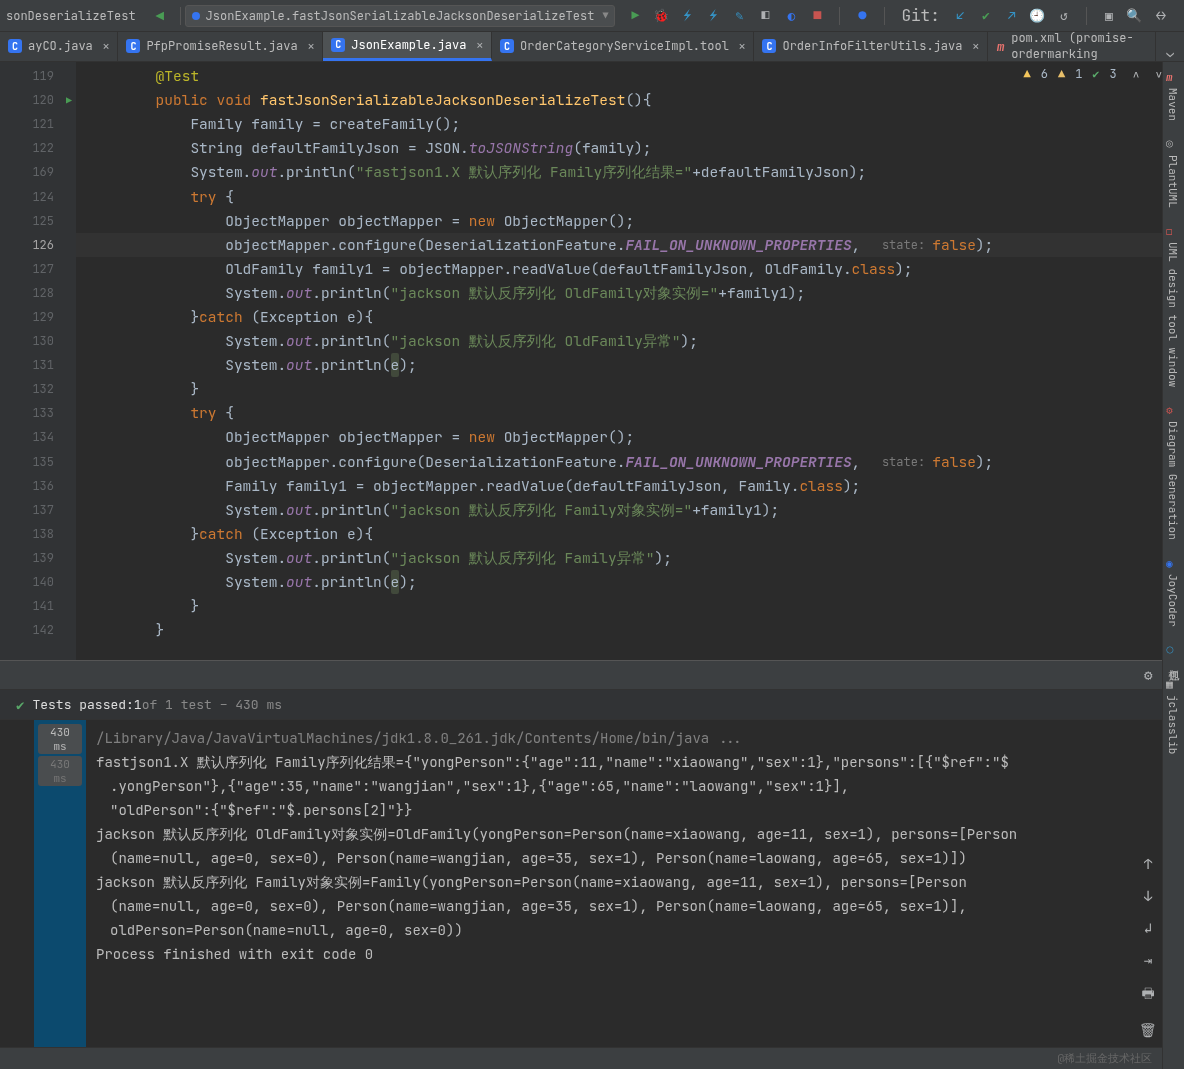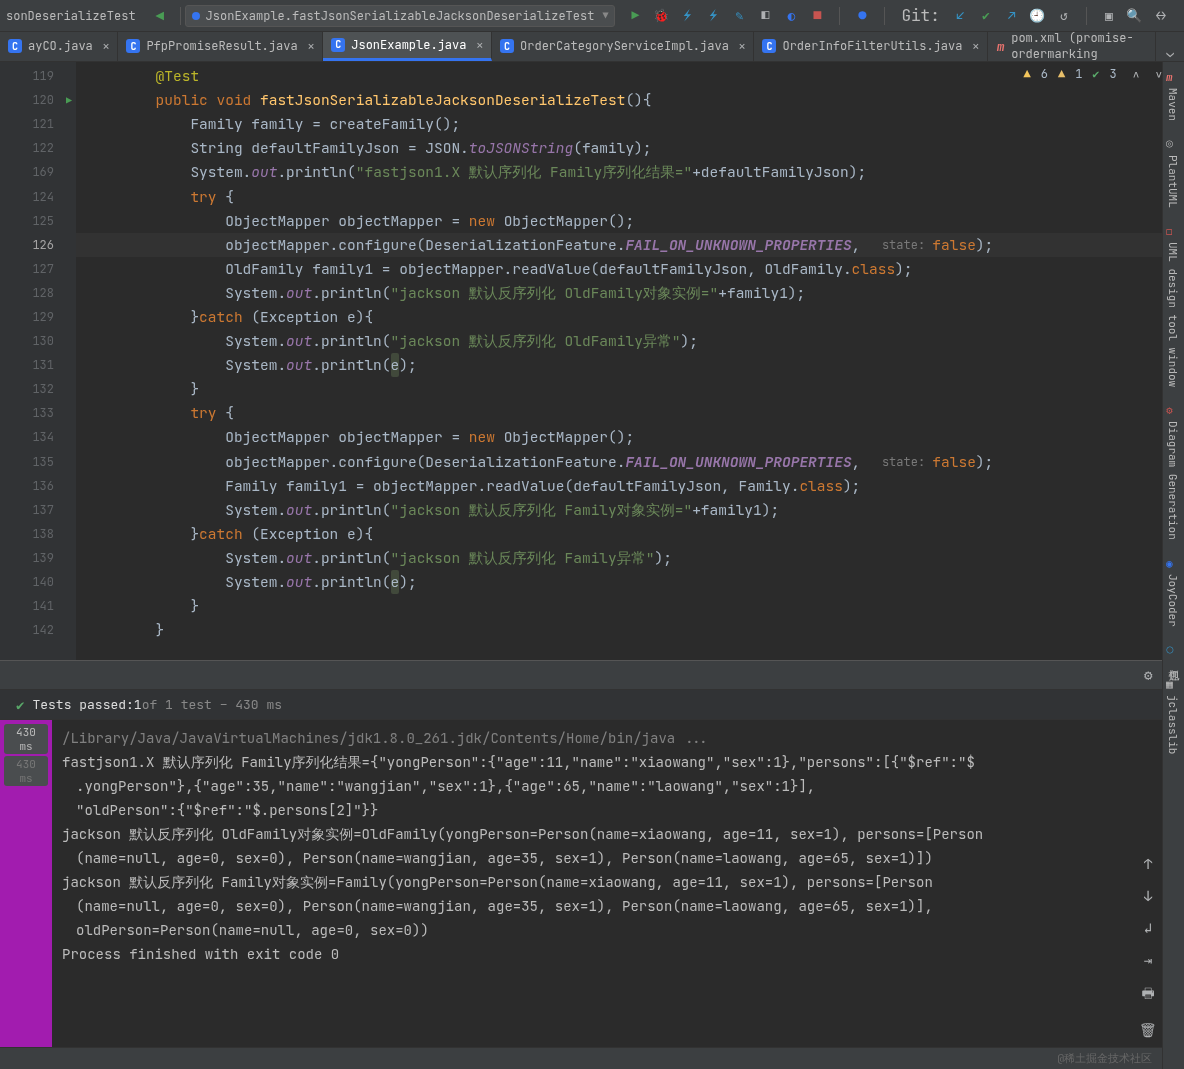--- a/index.html
+++ b/index.html
@@ -77,21 +77,21 @@
 .tw-min  { color:#AFB1B3; font-size:16px; font-weight:bold; letter-spacing:-2px; }
 
 
 .testbar { height:30px; background:#313335; display:flex; align-items:center; padding:0 16px; font-size:13px; border-bottom:1px solid #323232; }
 .testbar .chk { color:#59A869; margin-right:8px; font-size:14px; }
 .testbar .bold { color:#DDD; }
 .testbar .dim  { color:#888; }
 
 
 .console-wrap { display:flex; height:calc(1069px - 660px - 60px - 22px); }
-.console-left { width:52px; background:#a21caf; padding-top:2px; }
+.console-left { width:52px; background:#0c4a6e; padding-top:2px;margin-left:34px; }
 .timetag { font-size:11px; color:#BBB; background:#4a4d4f; border-radius:3px; padding:1px 4px; margin:2px 4px; display:block; text-align:center; }
 .timetag.dim { color:#777; }
 .console { flex:1; background:#2B2B2B; padding:6px 10px; font-size:14px; line-height:24px; color:#BBBBBB; overflow:hidden; }
 .console .cmd { color:#808080; }
 .c-line { display:block; white-space:pre-wrap; word-break:break-all; }
 .c-indent { padding-left:14px; }
 .console-right-tb { position:absolute; right:22px; bottom:30px; width:28px; display:flex; flex-direction:column; align-items:center; gap:14px; padding-top:10px; }
 .crt-ic { color:#AFB1B3; font-size:14px; }
 
 
@@ -146,21 +146,21 @@
       <span>PfpPromiseResult.java</span>
       <span class="x">✕</span>
     </div>
   <div class="edtab active">
       <span class="tab-ic javaG">C</span>
       <span>JsonExample.java</span>
       <span class="x">✕</span>
     </div>
   <div class="edtab">
       <span class="tab-ic java">C</span>
-      <span>OrderCategoryServiceImpl.java</span>
+      <span>OrderCategoryServiceImpl.tool</span>
       <span class="x">✕</span>
     </div>
   <div class="edtab">
       <span class="tab-ic java">C</span>
       <span>OrderInfoFilterUtils.java</span>
       <span class="x">✕</span>
     </div>
   <div class="edtab">
       <span class="tab-ic maven">m</span>
       <span>pom.xml (promise-ordermarking</span>

